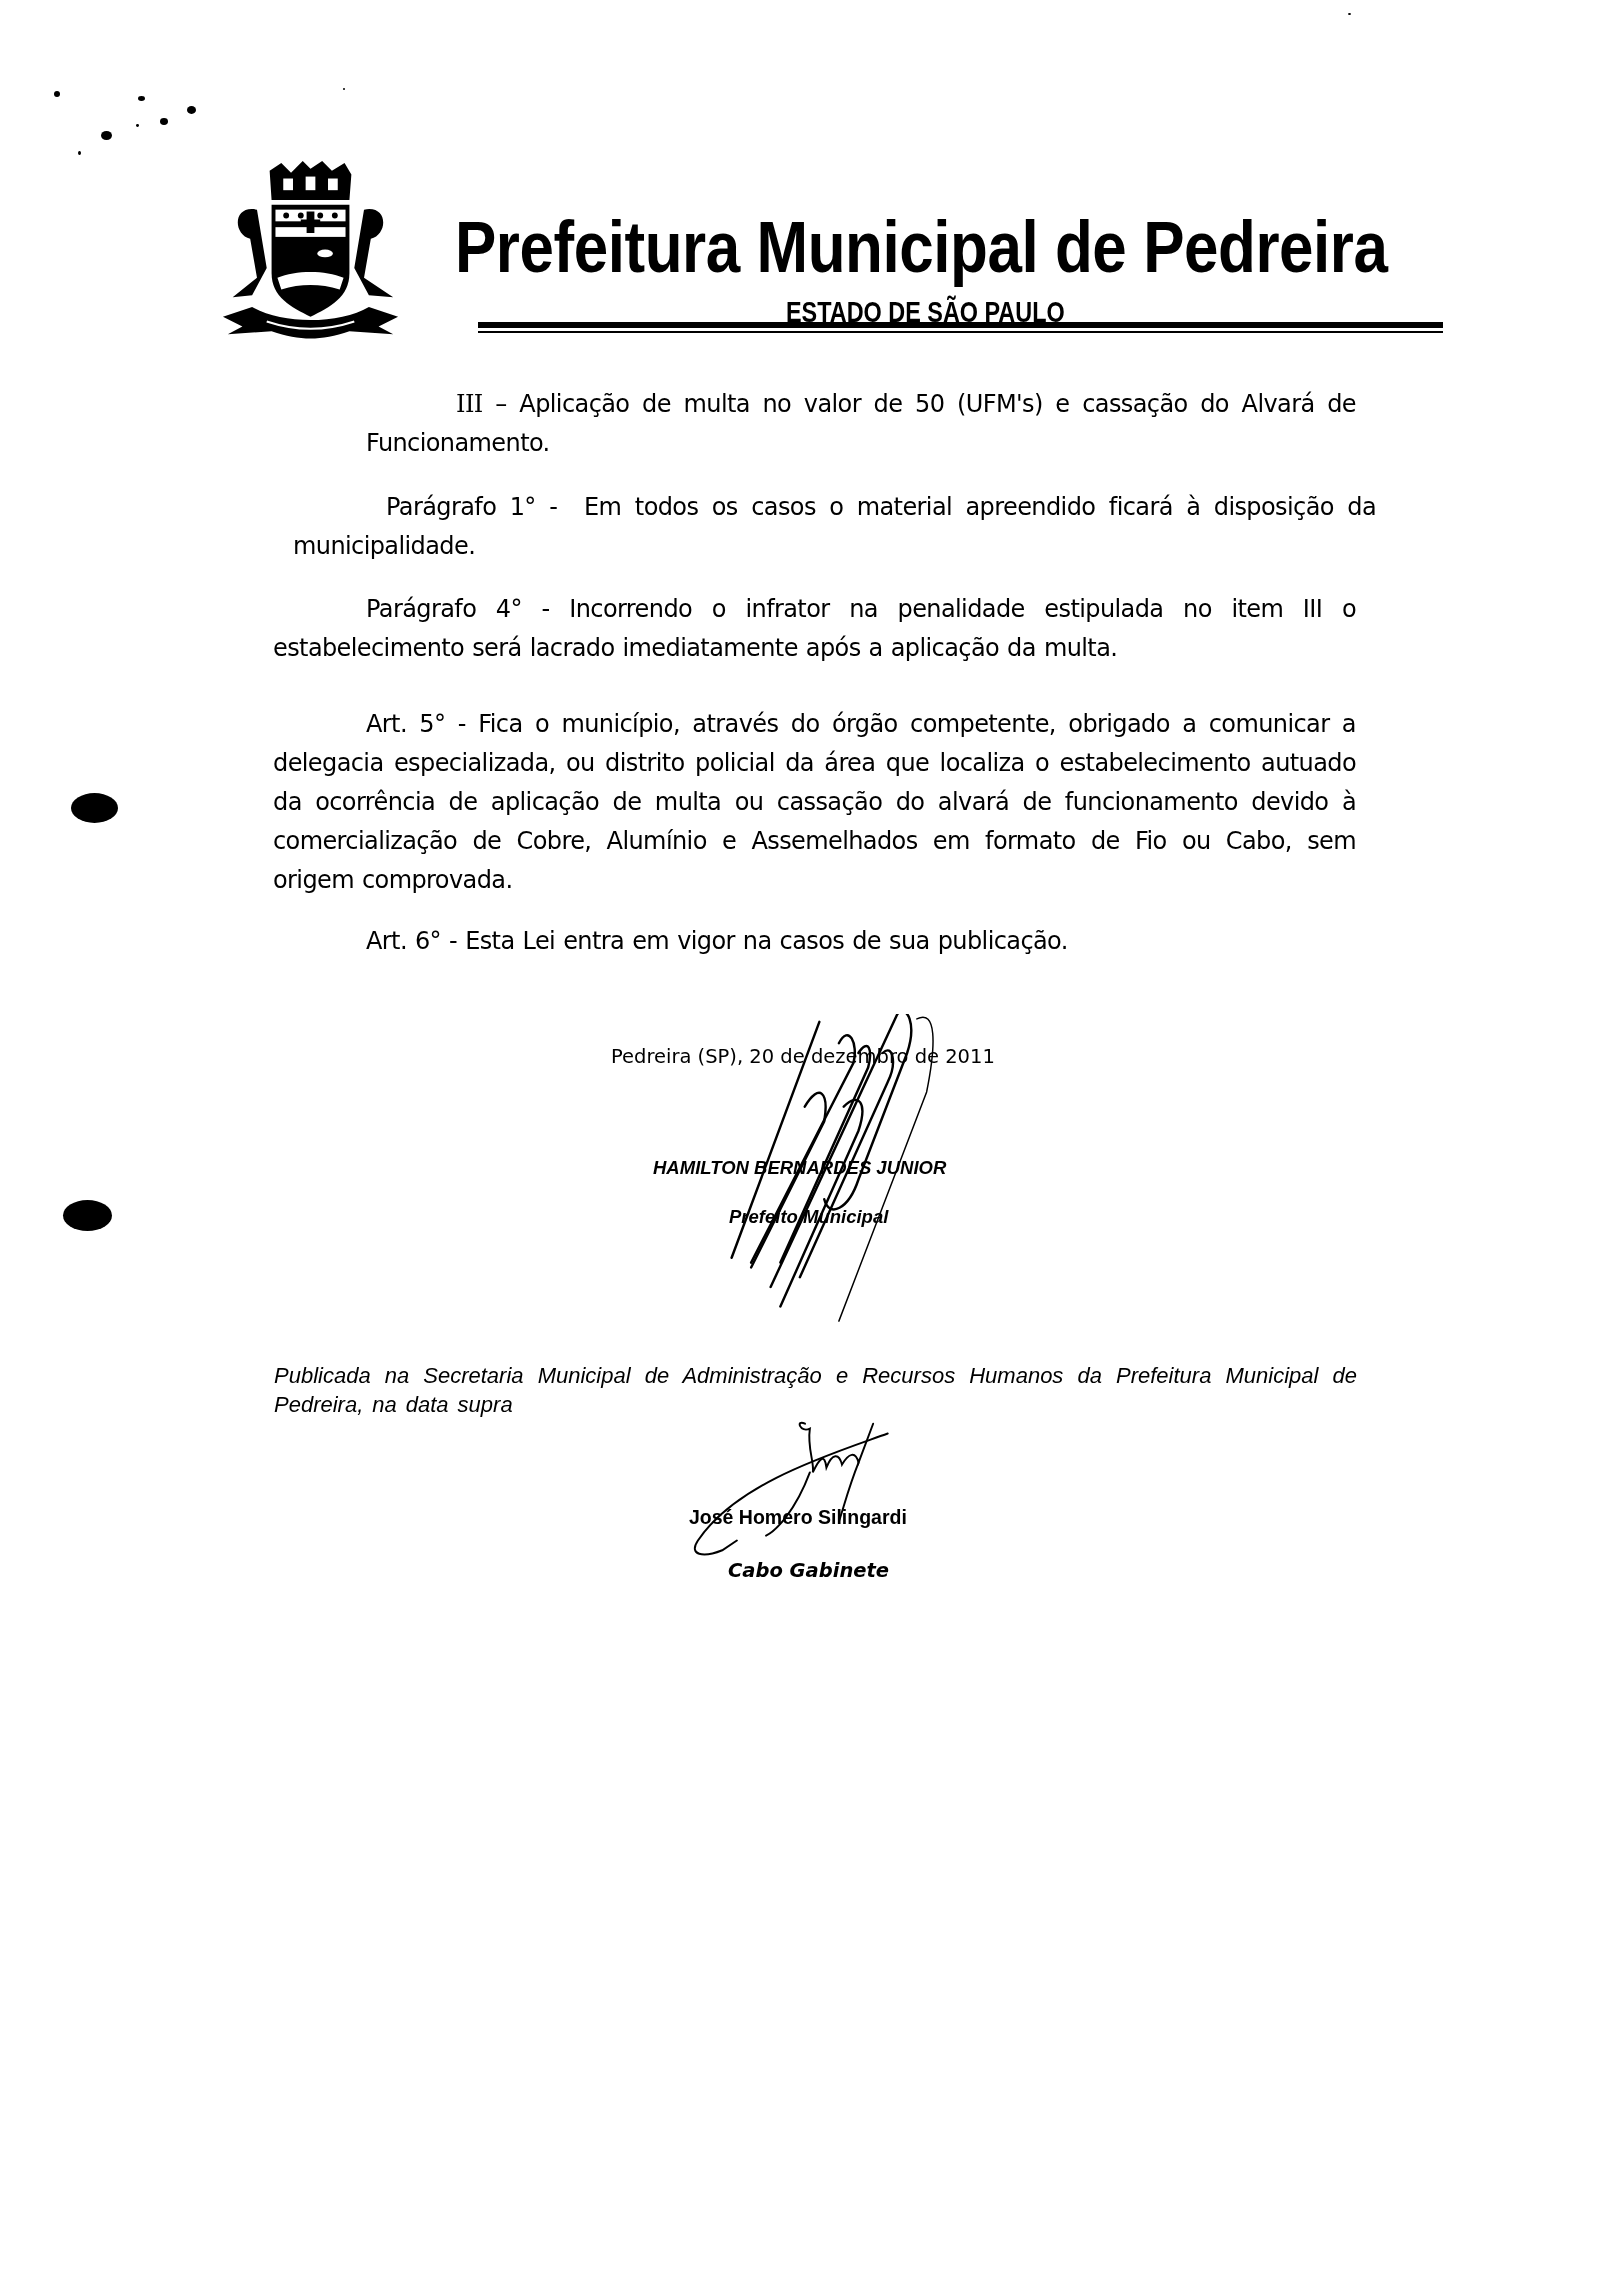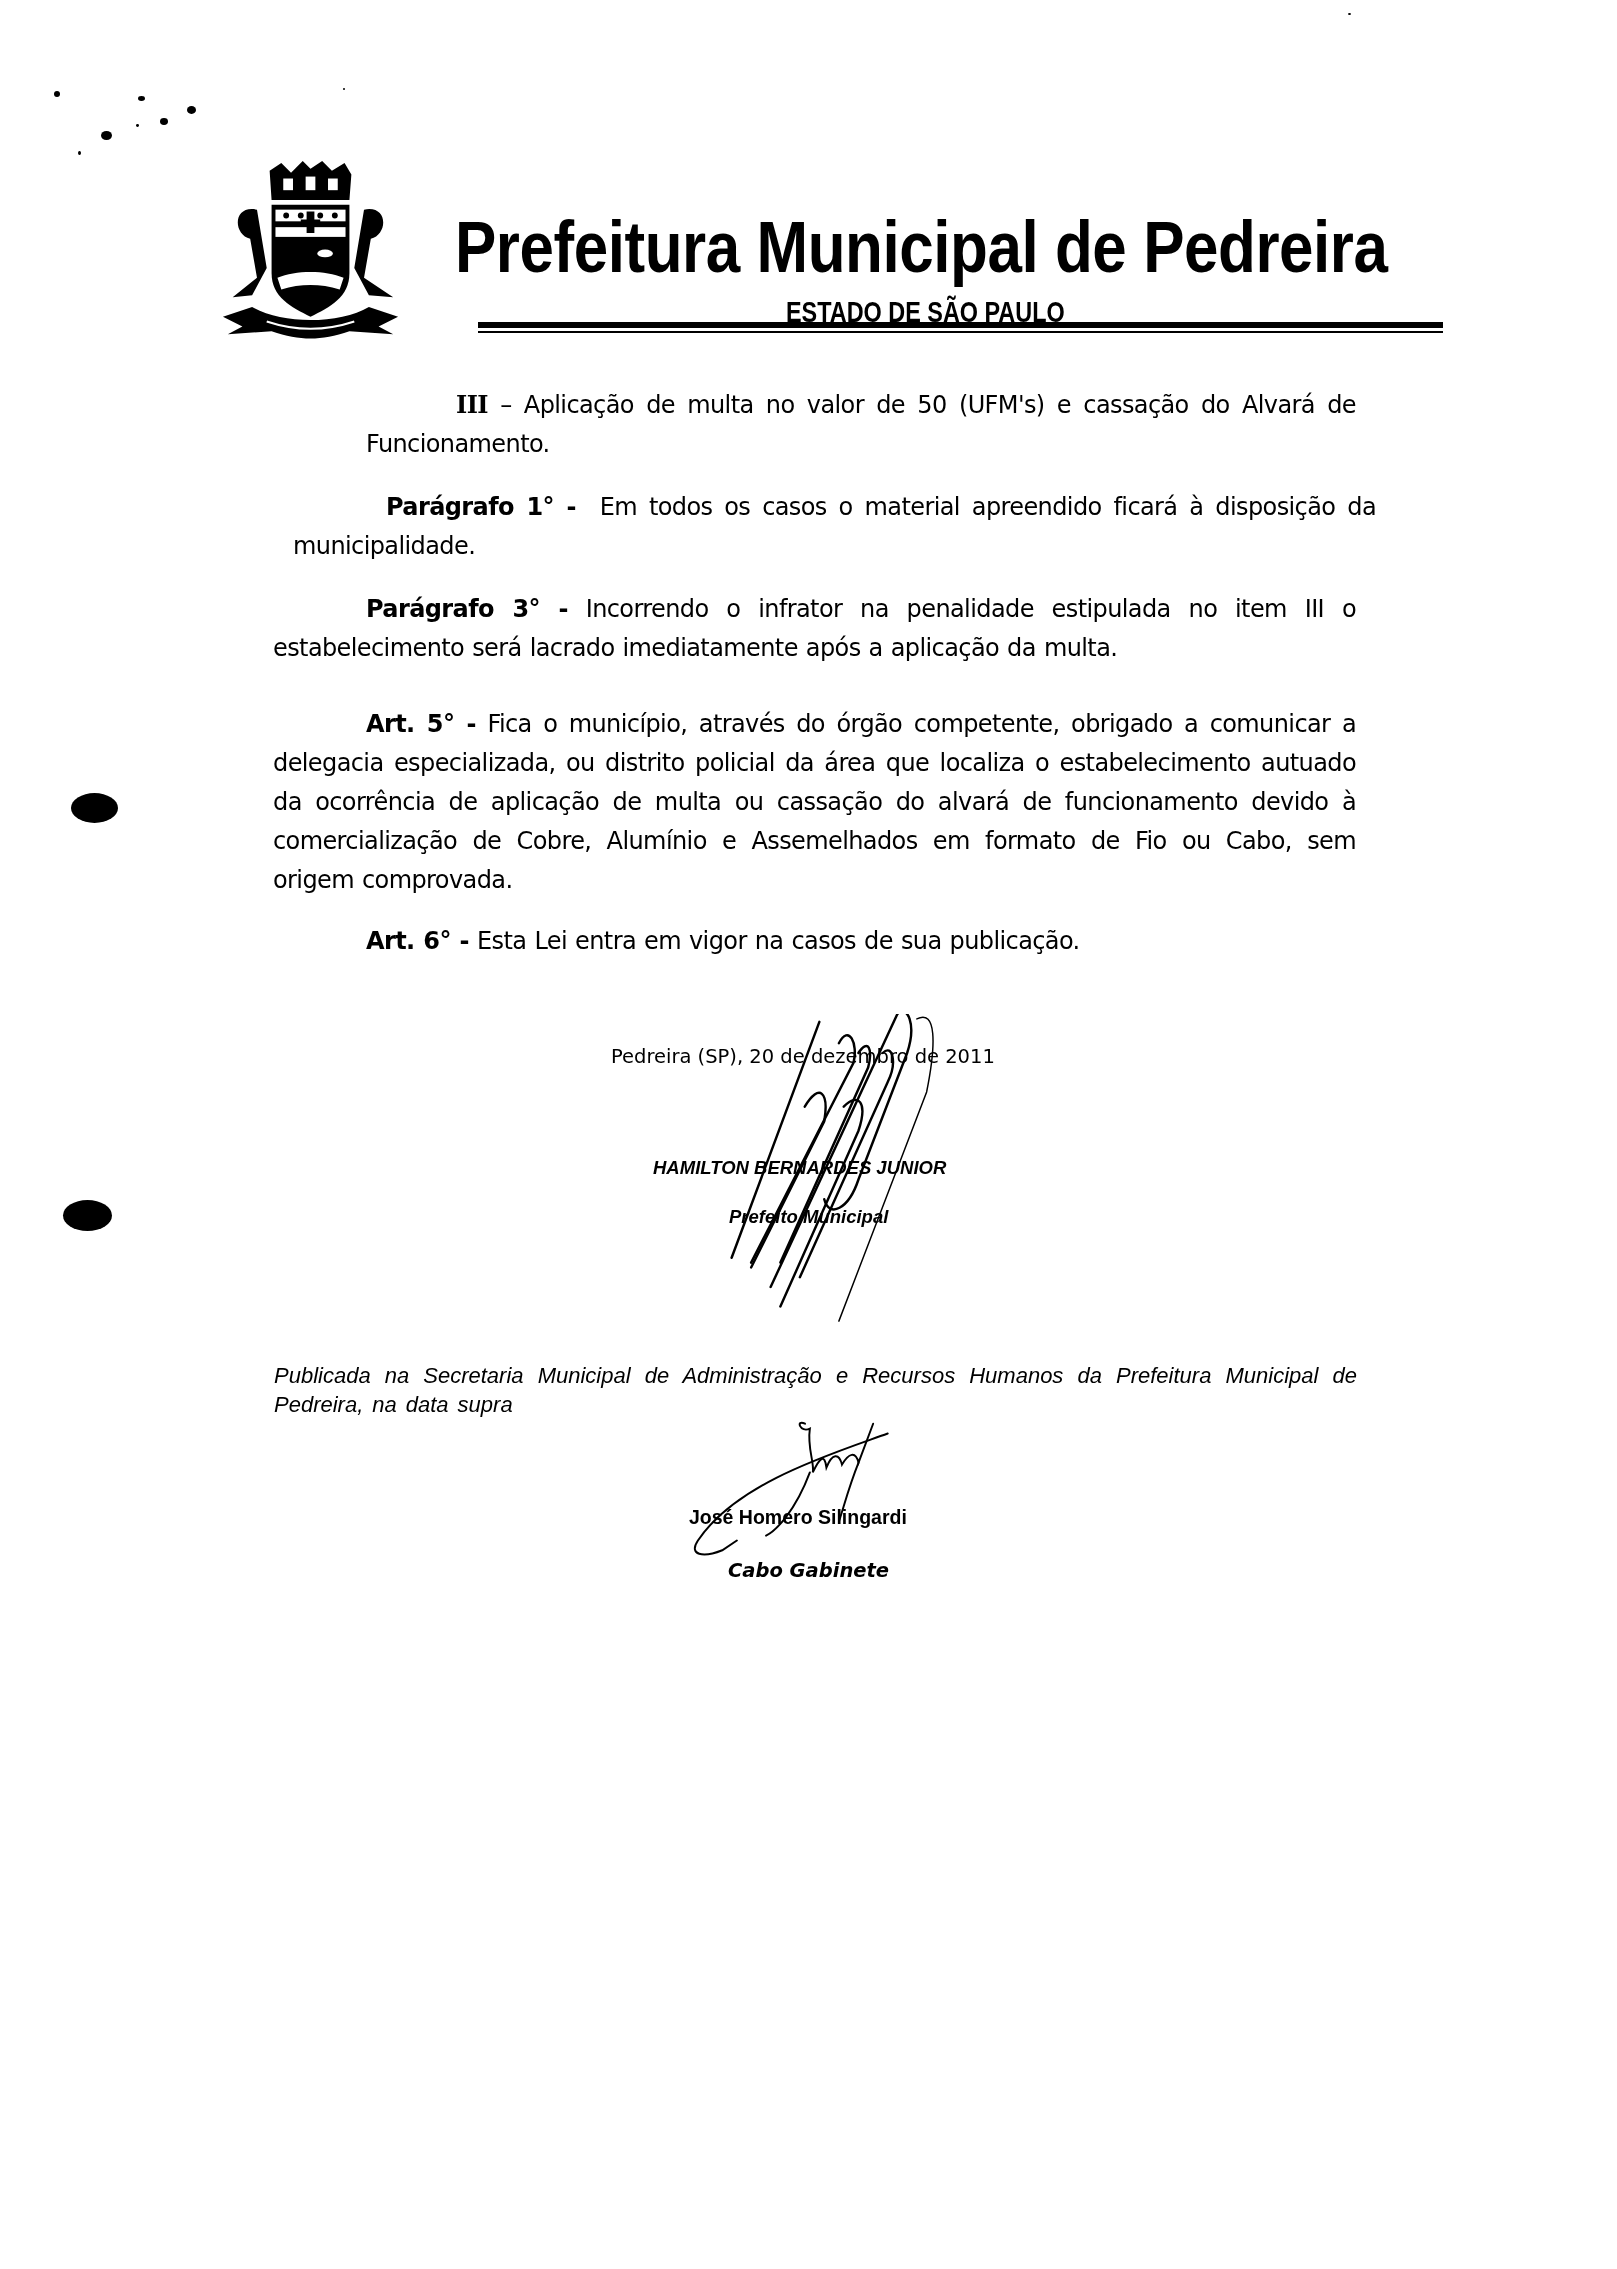--- a/index.html
+++ b/index.html
@@ -37,21 +37,21 @@
     #rule-thick { left: 478px; top: 322px; width: 965px; height: 5.9px; background: #000; }
     #rule-thin { left: 478px; top: 331px; width: 965px; height: 2px; background: #000; }
 
     
     .body {
       position: absolute; left: 273px; width: 1083px;
       font-family: "DejaVu Sans", sans-serif;
       font-size: 24px; line-height: 39px;
       text-align: justify; letter-spacing: -0.6px; word-spacing: 1px;
     }
-    .body b { font-weight: bold; }
+    .body b { font-weight: normal; }
     .indent { text-indent: 93px; }
     #item-iii { left: 366px; width: 990px; top: 385px; }
     #item-iii p { text-indent: 90px; }
     #par1 { top: 488px; margin-left: 20px; }
     #par2 { top: 590px; }
     #art5 { top: 705px; }
     #art6 { top: 922px; }
     .body p { margin: 0; }
     .lastline-left { text-align-last: left; }
 
@@ -137,21 +137,21 @@
 
 <div id="item-iii" class="body">
   <p class="lastline-left"><b style="font-family:'DejaVu Serif',serif;">III</b><span> – Aplicação de multa no valor de 50 (UFM's) e cassação do Alvará de Funcionamento.</span></p>
 </div>
 
 <div id="par1" class="body">
   <p class="indent lastline-left"><b>Parágrafo 1° -</b><span style="white-space:pre-wrap;">  Em todos os casos o material apreendido ficará à disposição da municipalidade.</span></p>
 </div>
 
 <div id="par2" class="body">
-  <p class="indent lastline-left"><b>Parágrafo 3° -</b><span> Incorrendo o infrator na penalidade estipulada no item III o estabelecimento será lacrado imediatamente após a aplicação da multa.</span></p>
+  <p class="indent lastline-left"><b>Parágrafo 4° -</b><span> Incorrendo o infrator na penalidade estipulada no item III o estabelecimento será lacrado imediatamente após a aplicação da multa.</span></p>
 </div>
 
 <div id="art5" class="body">
   <p class="indent lastline-left"><b>Art. 5° -</b><span> Fica o município, através do órgão competente, obrigado a comunicar a delegacia especializada, ou distrito policial da área que localiza o estabelecimento autuado da ocorrência de aplicação de multa ou cassação do alvará de funcionamento devido à comercialização de Cobre, Alumínio e Assemelhados em formato de Fio ou Cabo, sem origem comprovada.</span></p>
 </div>
 
 <div id="art6" class="body">
   <p class="indent lastline-left"><b>Art. 6° -</b><span> Esta Lei entra em vigor na casos de sua publicação.</span></p>
 </div>
 

